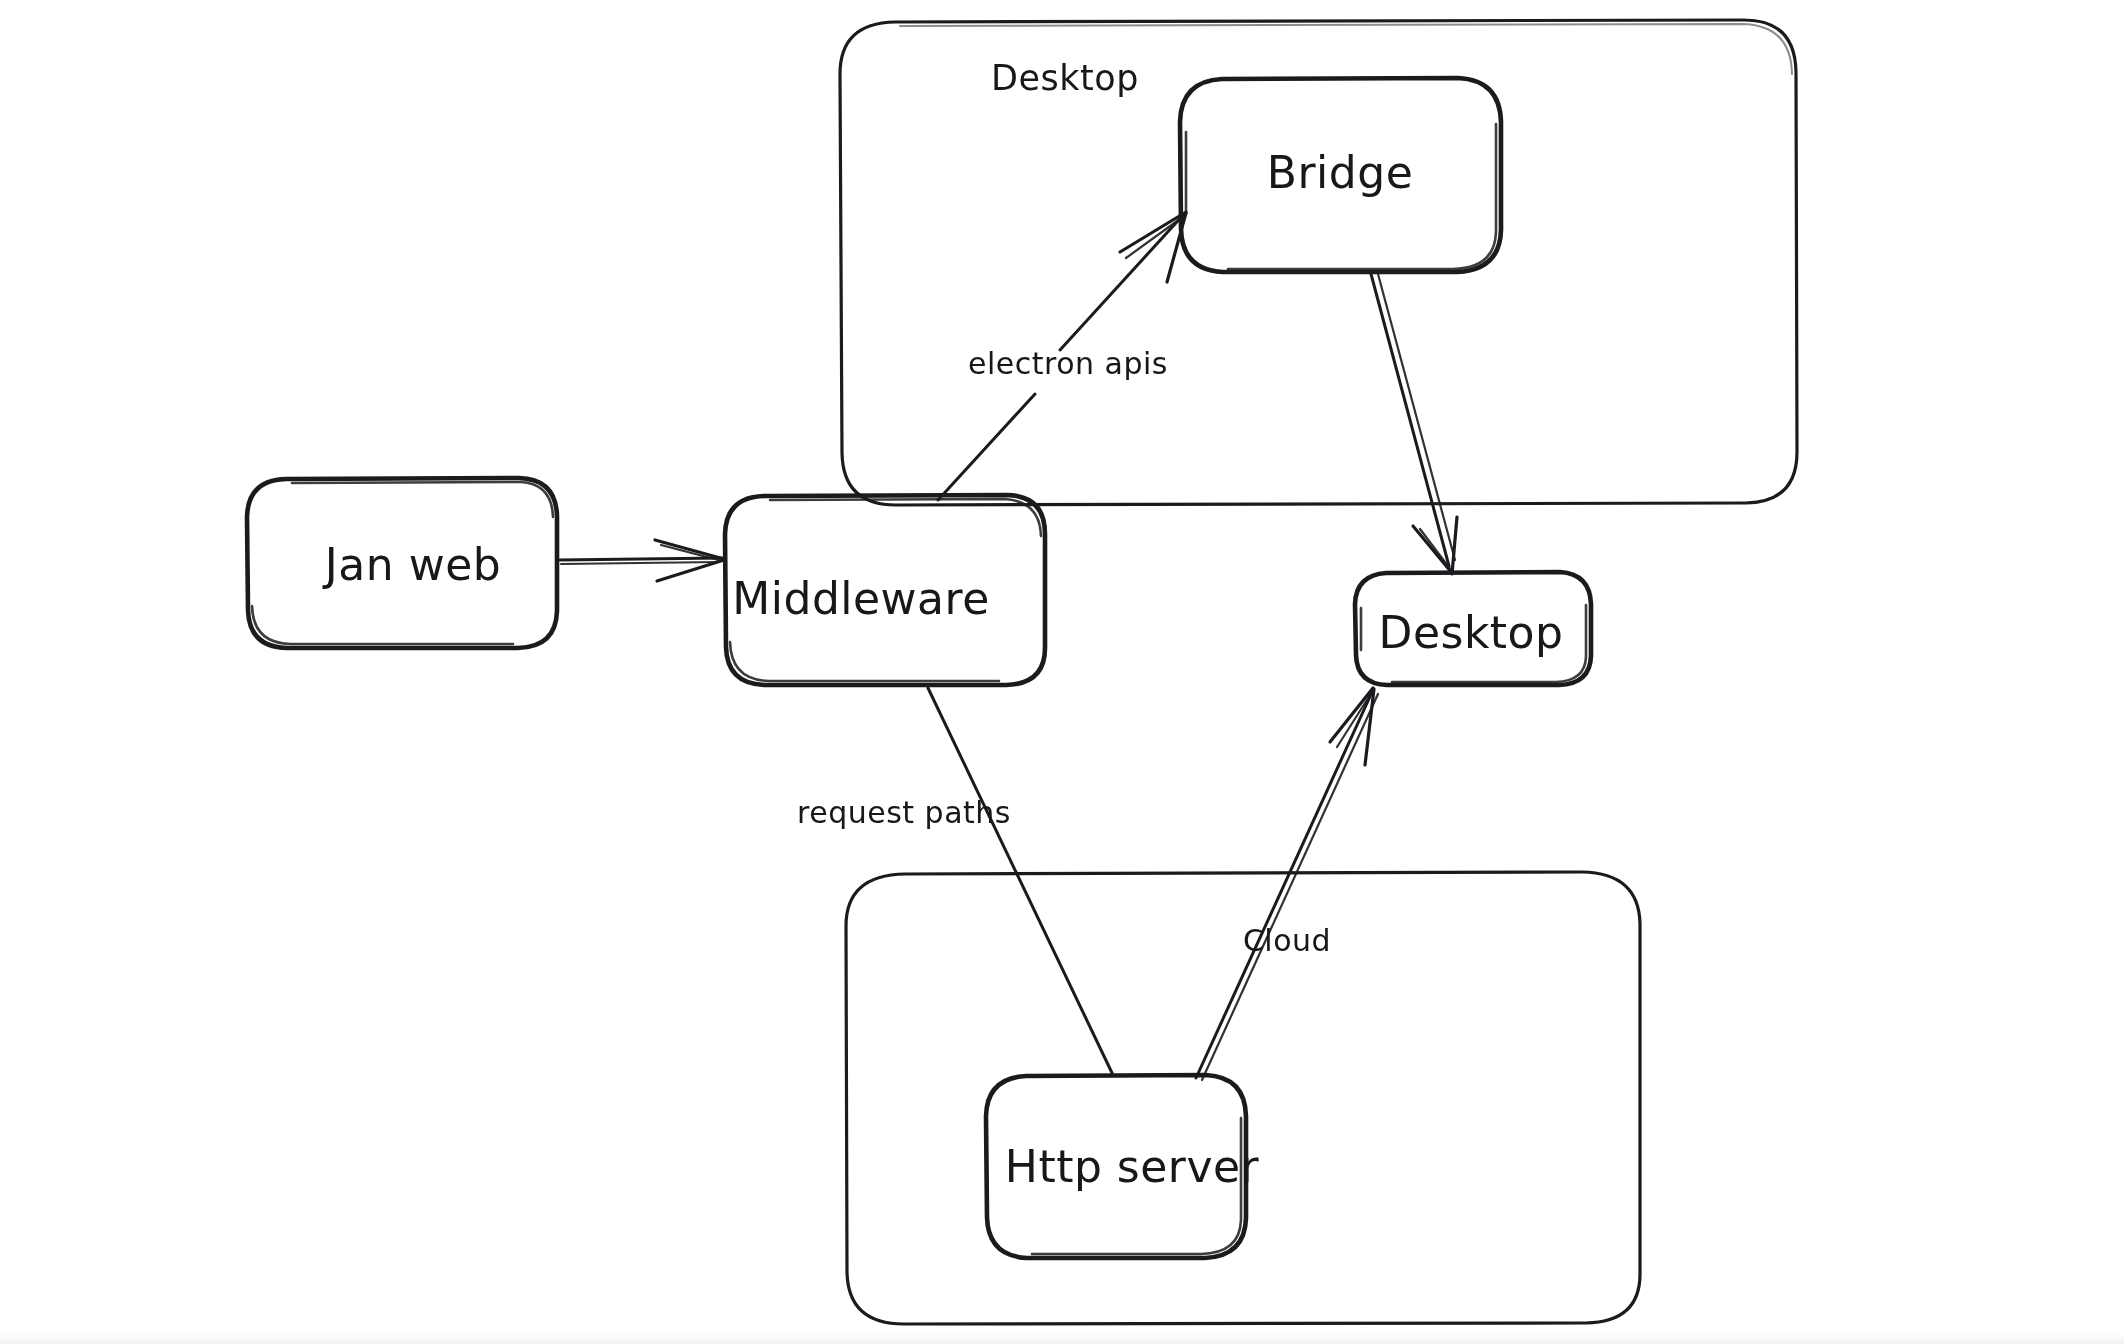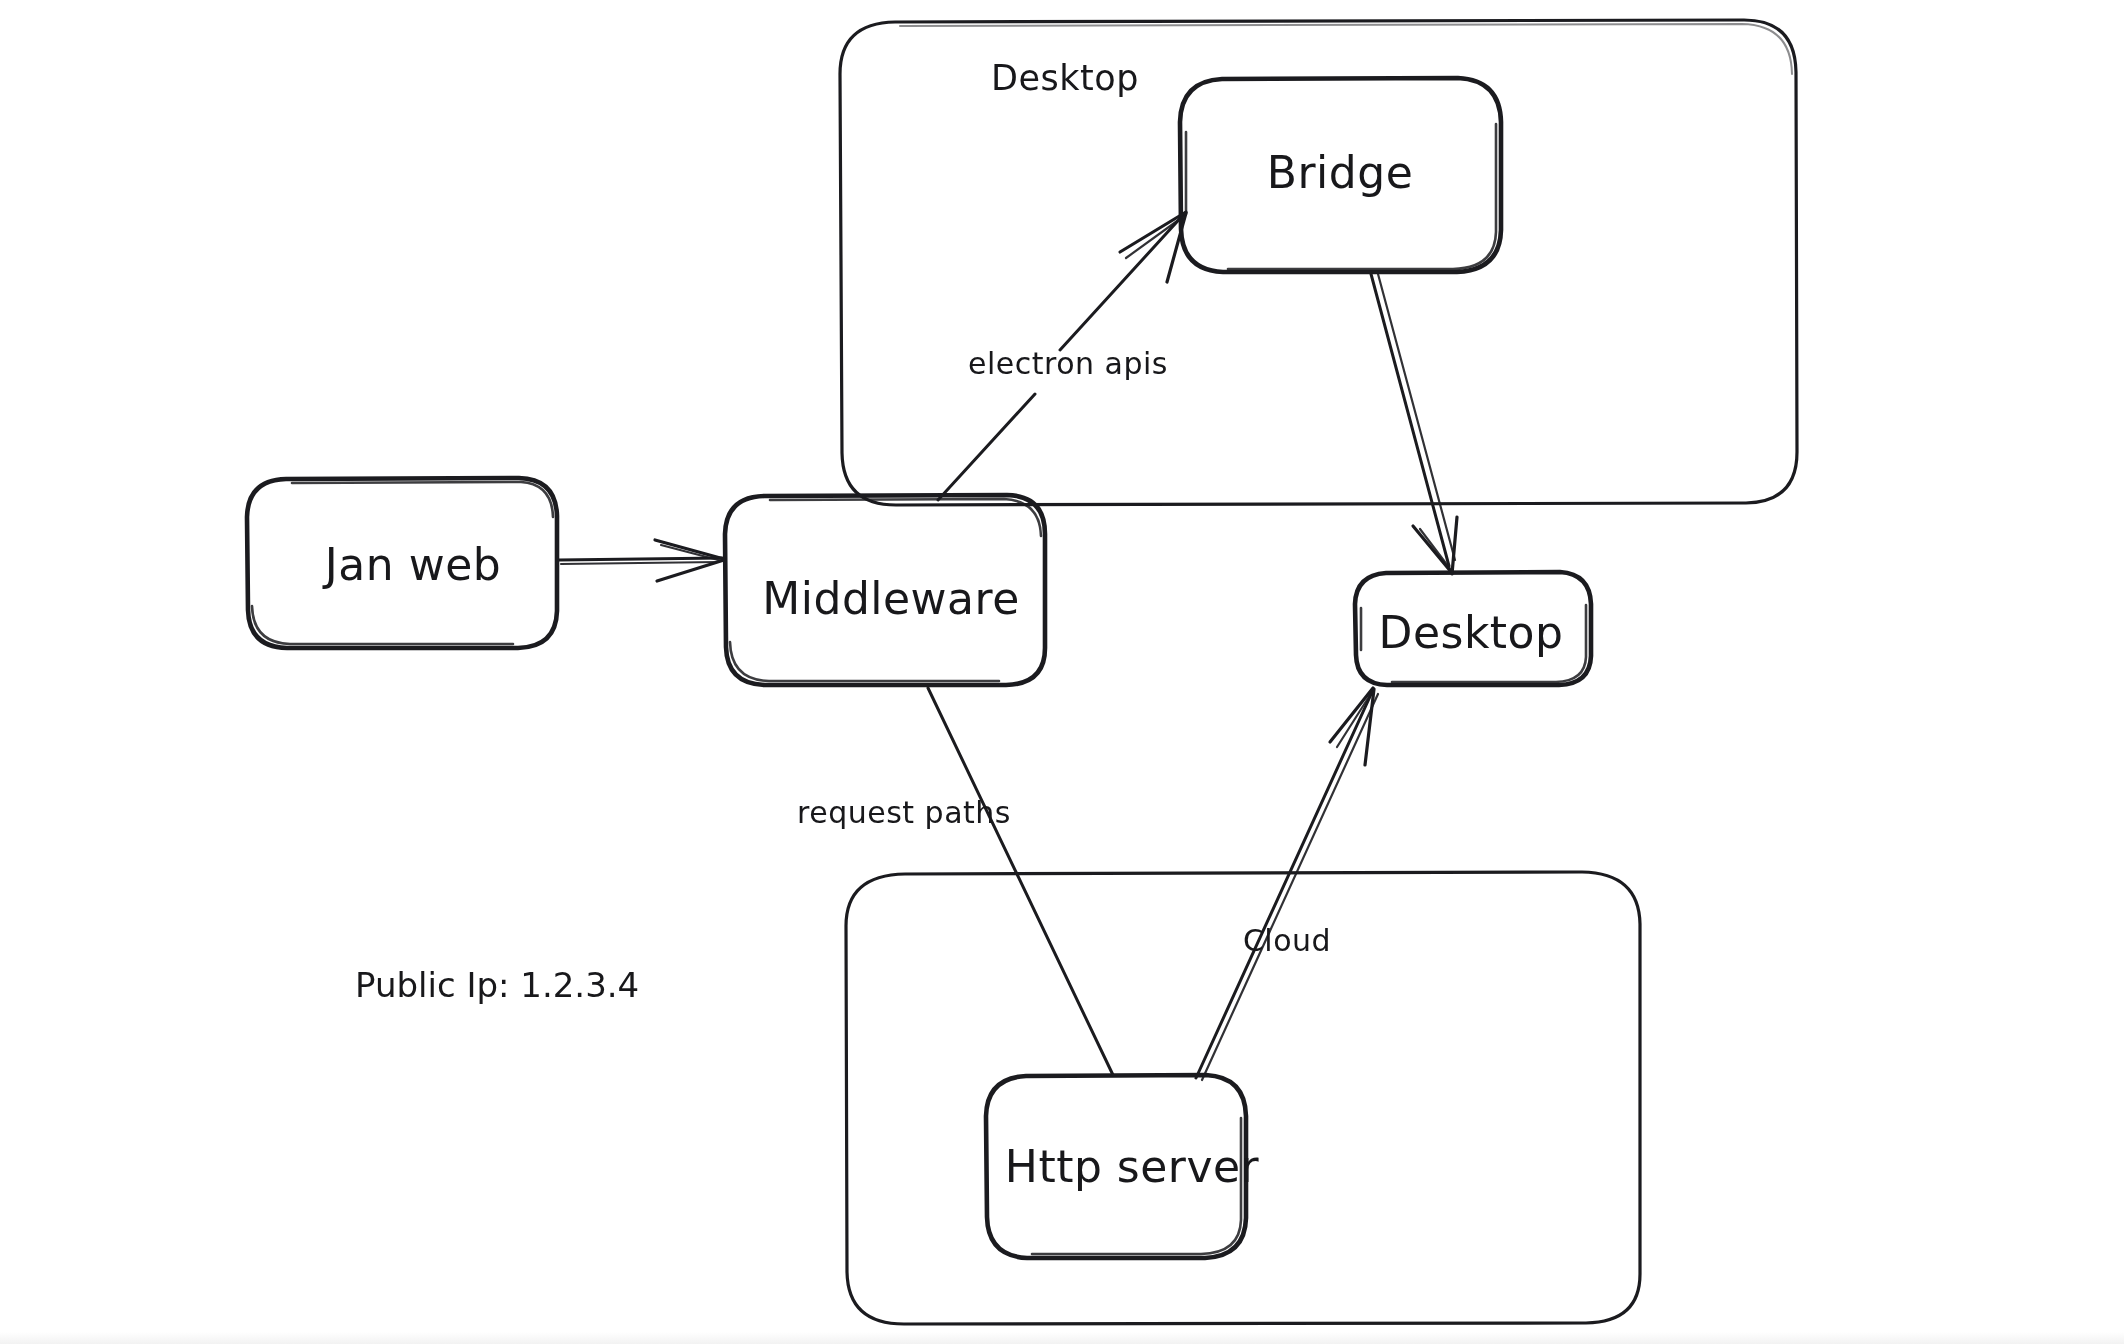--- a/index.html
+++ b/index.html
@@ -166,31 +166,30 @@
       <path class="sketch-stroke edge-stroke-b" d="M 1337,747 L 1372,692"></path>
     </g>
   </svg>
 
   <div class="label group-label" style="left:1065px; top:78px;">Desktop</div>
 
   <div class="label edge-label" style="left:1287px; top:940px;">Cloud</div>
 
   <div class="label node-label" style="left:413px; top:564px;">Jan web</div>
 
-  <div class="label node-label" style="left:891px; top:598px;">Middleware</div>
+  <div class="label node-label" style="left:861px; top:598px;">Middleware</div>
 
   <div class="label node-label" style="left:1340px; top:172px;">Bridge</div>
 
   <div class="label node-label" style="left:1471px; top:632px;">Desktop</div>
 
   <div class="label node-label" style="left:1114px; top:1166px;margin-left:18px;">Http server</div>
 
   <div class="label edge-label" style="left:1068px; top:363px;">electron apis</div>
 
   <div class="label edge-label" style="left:904px; top:812px;">request paths</div>
 
   <div class="note-block" style="left:355px; top:964px;">
-    <span class="note-line">Public Ip: 1.2.3.4</span>
   </div>
 
   <div class="bottom-fade"></div>
 
 </div>
 
 </body></html>

